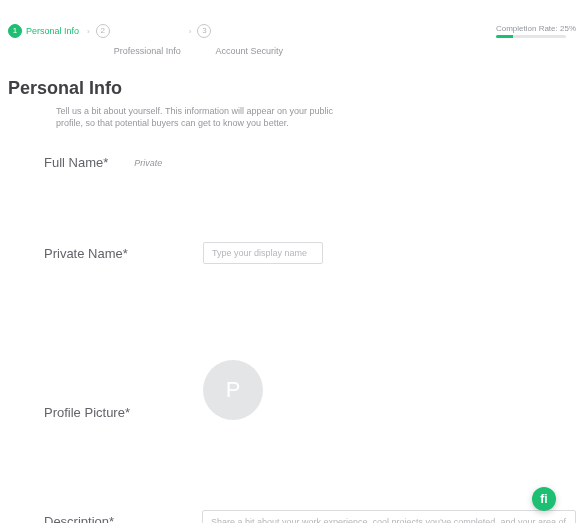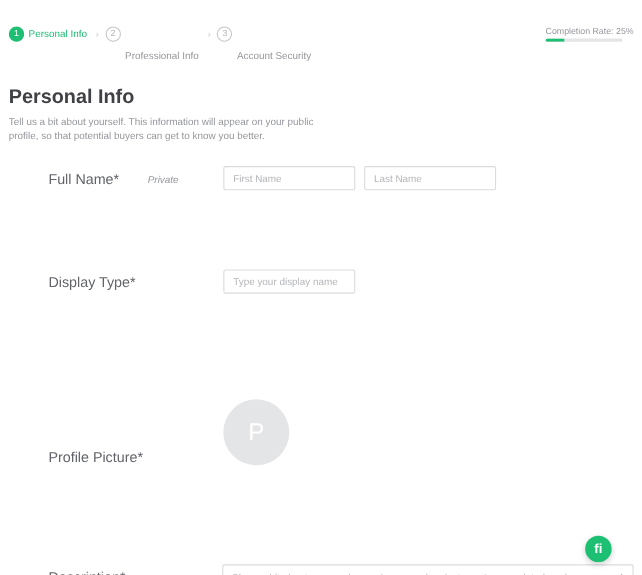--- a/index.html
+++ b/index.html
@@ -66,21 +66,21 @@
   background: #1dbf73;
 }
 .content { padding: 4px 8px 0 8px; }
 h1 {
   font-size: 18px;
   font-weight: 600;
   color: #404145;
   margin-bottom: 6px;
   margin-top: 10px;
 }
-.intro { font-size: 9px; color: #95979d; line-height: 1.35; max-width: 280px; }
+.intro { font-size: 9px; color: #95979d; line-height: 1.35; max-width: 280px; margin-left: 48px; }
 .mandatory {
   text-align: right;
   font-size: 9px;
   font-style: italic;
   color: #95979d;
   margin-top: -6px;
 }
 .field {
   display: flex;
   align-items: flex-start;
@@ -178,29 +178,25 @@
 
 <div class="content">
   <h1>Personal Info</h1>
   <p class="intro">Tell us a bit about yourself. This information will appear on your public profile, so that potential buyers can get to know you better.</p>
 
   <div class="field field-fullname">
     <div class="field-label-wrap">
       <span class="field-label"><span>Full Name</span><span class="asterisk">*</span></span>
       <span class="private-tag">Private</span>
     </div>
-    <div class="inputs">
-      <input type="text" placeholder="First Name" style="">
-      <input type="text" placeholder="Last Name" style="">
-    </div>
   </div>
 
   <div class="field field-display">
     <div class="field-label-wrap">
-      <span class="field-label"><span>Display Type</span><span class="asterisk">*</span></span>
+      <span class="field-label"><span>Private Name</span><span class="asterisk">*</span></span>
     </div>
     <div class="inputs">
       <input type="text" class="display-input" placeholder="Type your display name" style="">
     </div>
   </div>
 
   <div class="field field-pic">
     <div class="field-label-wrap">
       <span class="field-label"><span>Profile Picture</span><span class="asterisk">*</span></span>
     </div>

